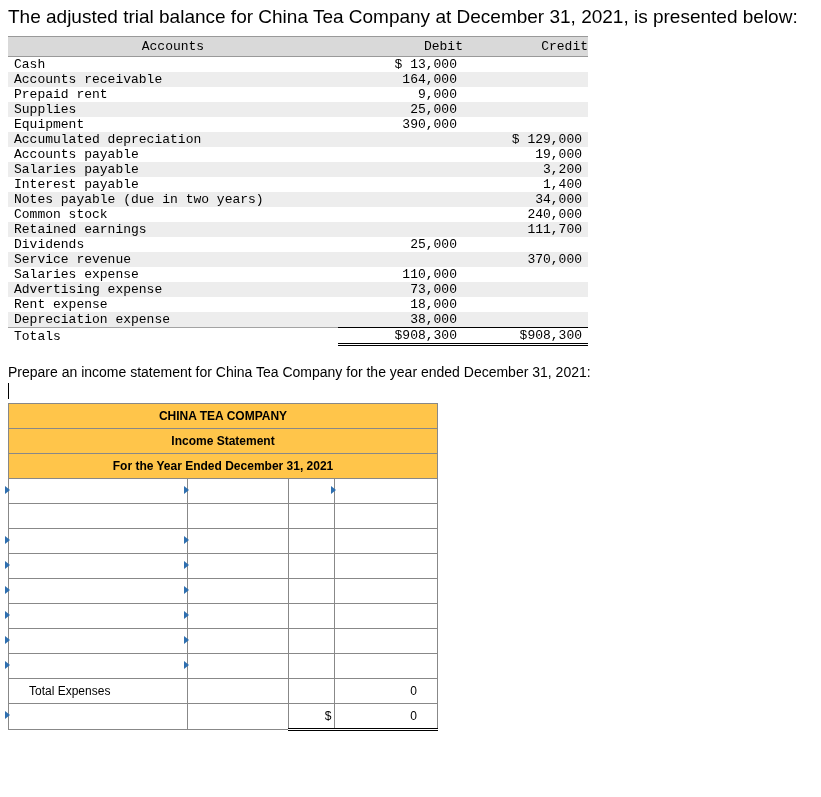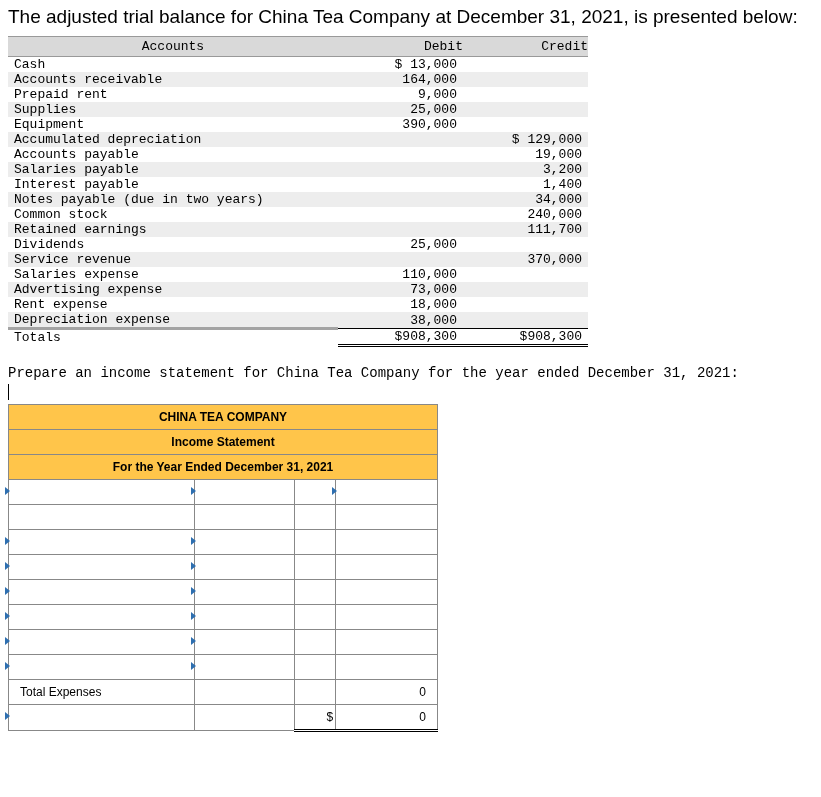--- a/index.html
+++ b/index.html
@@ -30,42 +30,41 @@
     border-bottom: 1px solid #999;
   }
   .tb td {
     padding: 0 6px;
     white-space: pre;
   }
   .tb .acct { width: 310px; }
   .tb .dr, .tb .cr { text-align: right; width: 110px; margin-top: 20px; }
   .tb tr:nth-child(even) td { background: #ededed; }
   .tb tr:nth-child(odd) td { background: #fff; }
-  .tb .lastline td { border-top:3px solid #a3a3a3; }
+  .tb .lastline td { border-top:1px solid #a3a3a3; }
   .prep {
     font-size: 14px;
     margin: 18px 0 2px 0;
-    font-family: Liberation Mono, monospace;
   }
   .cursor {
     border-left: 1px solid #000;
     height: 16px;
     display: inline-block;
     vertical-align: middle;
   }
   .ws {
     border-collapse: collapse;
     margin-top: 4px;
     width: 430px;
   }
   .ws td, .ws th {
     border: 1px solid #888;
     font-size: 12px;
     height: 20px;
-    padding: 2px 11px;
+    padding: 2px 20px;
     text-align: center;
     position: relative;
   }
   .ws .hdr {
     background: #ffc54a;
     font-weight: bold;
     text-align: center;
   }
   .ws .c1 { width: 180px; text-align: left; }
   .ws .c2 { width: 90px; text-align: right; }

